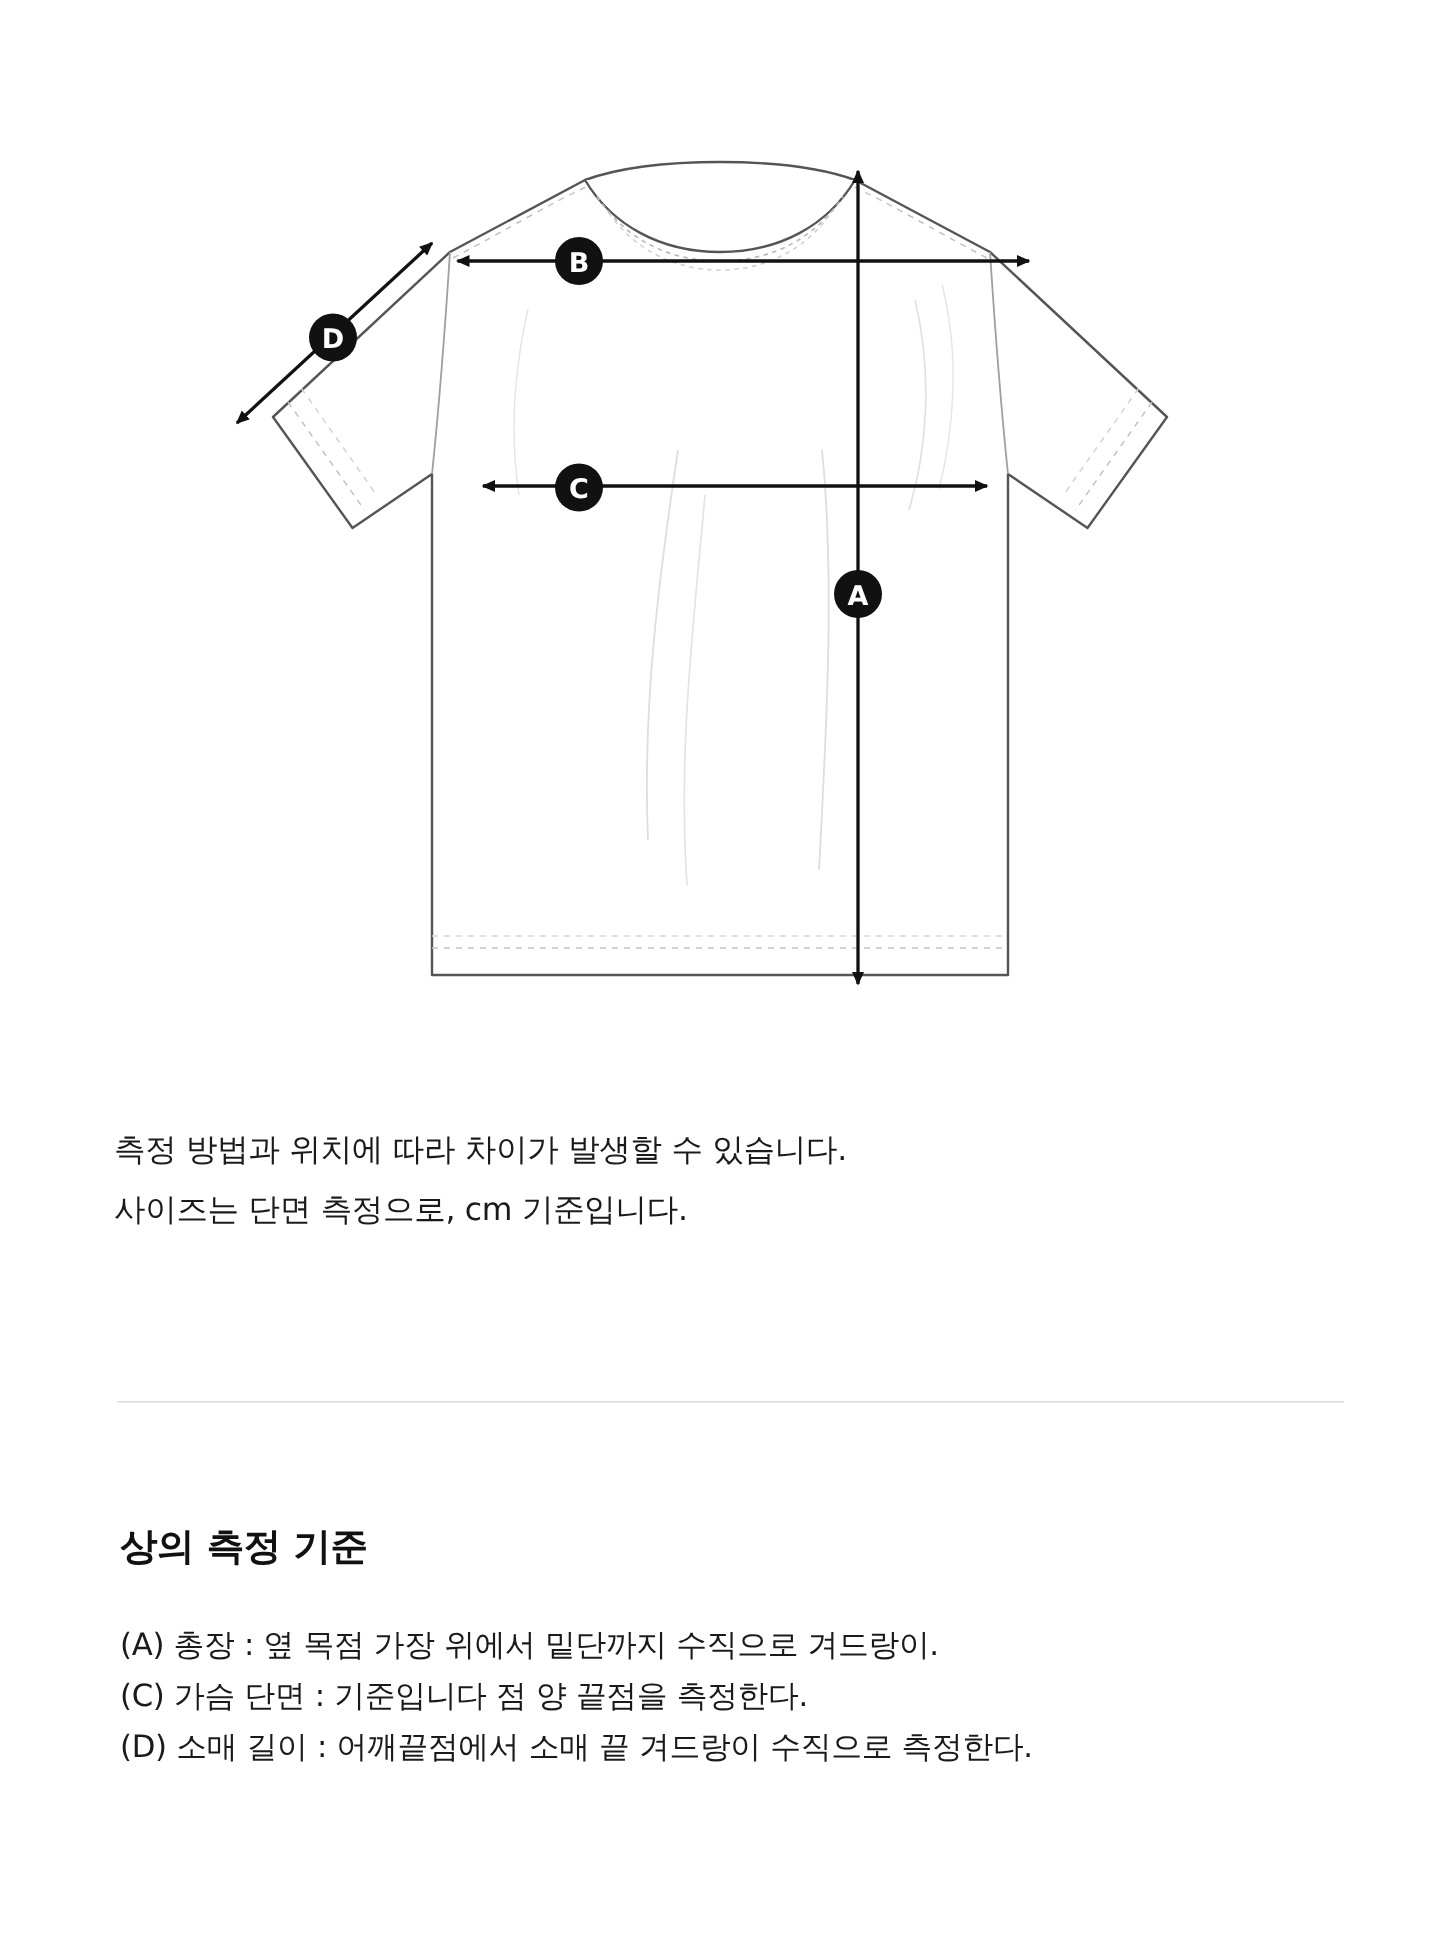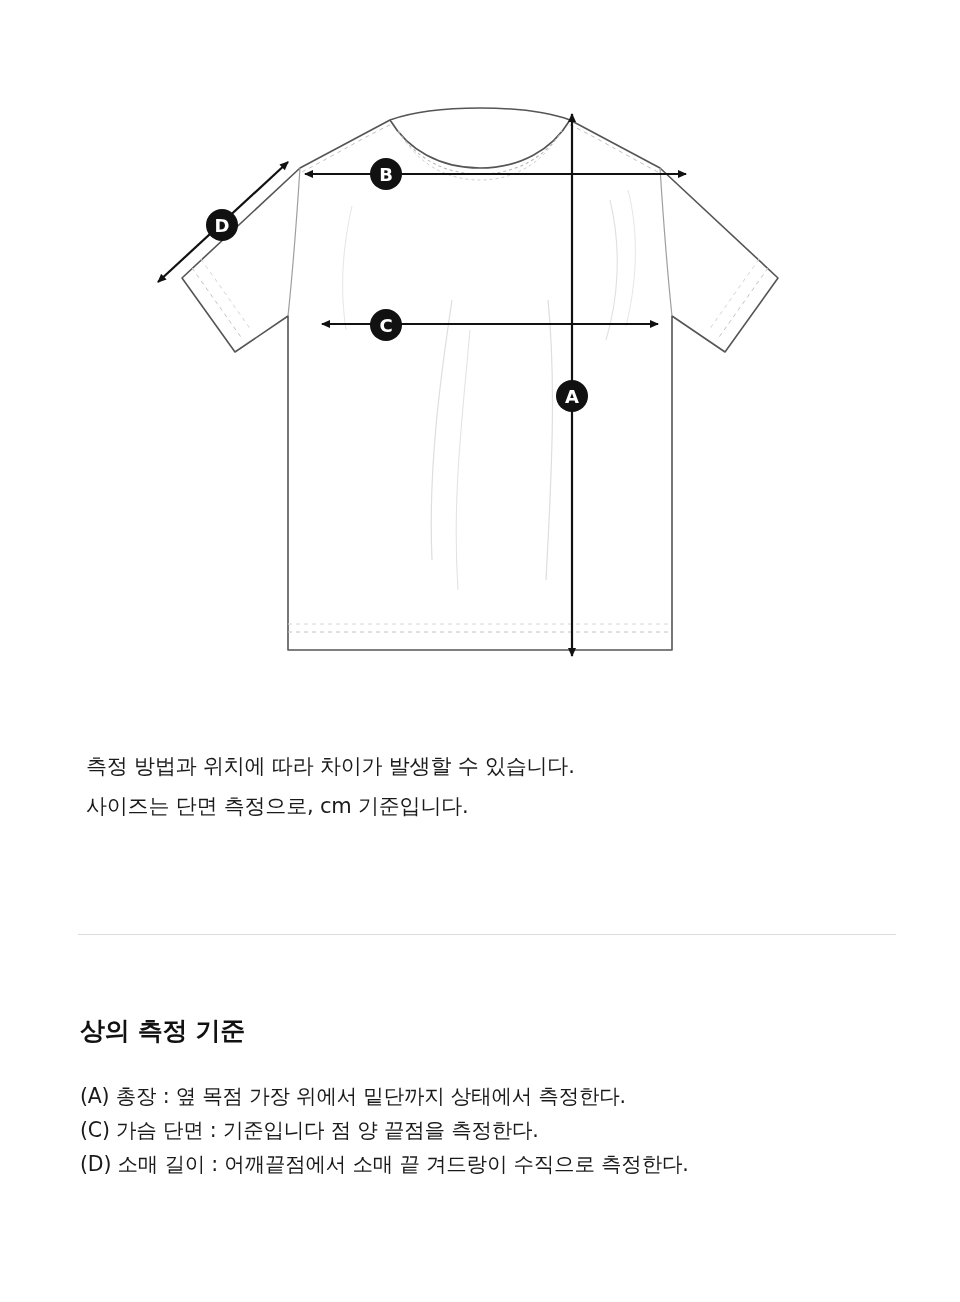--- a/index.html
+++ b/index.html
@@ -30,21 +30,21 @@
     width: 960px;
     height: 720px;
   }
   .diagram-wrap svg {
     display: block;
   }
 
   
   .notes {
     position: absolute;
-    left: 86px;
+    left: 76px;
     top: 752px;
     width: 820px;
   }
   .notes p {
     margin: 0 0 10px 0;
     font-size: 21px;
     line-height: 1.42;
     color: #1a1a1a;
     letter-spacing: -0.2px;
   }
@@ -193,19 +193,19 @@
   <div class="notes">
     <p>측정 방법과 위치에 따라 차이가 발생할 수 있습니다.</p>
     <p>사이즈는 단면 측정으로, cm 기준입니다.</p>
   </div>
 
   <div class="divider"></div>
 
   <div class="criteria">
     <h2>상의 측정 기준</h2>
     <ul>
-      <li>(A) 총장 : 옆 목점 가장 위에서 밑단까지 상태에서 측정한다.</li>
+      <li>(A) 총장 : 옆 목점 가장 위에서 밑단까지 수직으로 겨드랑이.</li>
       <li>(C) 가슴 단면 : 기준입니다 점 양 끝점을 측정한다.</li>
       <li>(D) 소매 길이 : 어깨끝점에서 소매 끝 겨드랑이 수직으로 측정한다.</li>
     </ul>
   </div>
 
 </div>
 
 </body></html>

